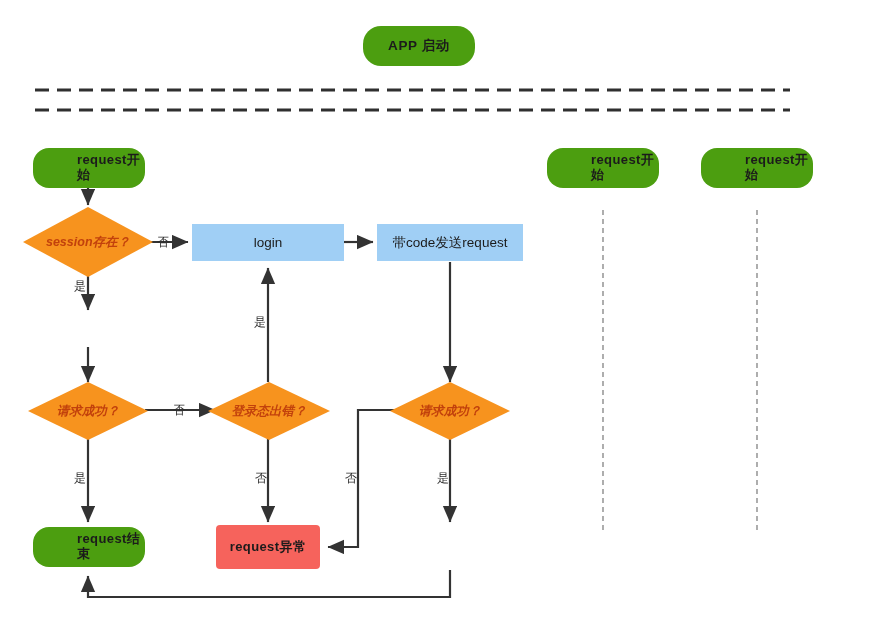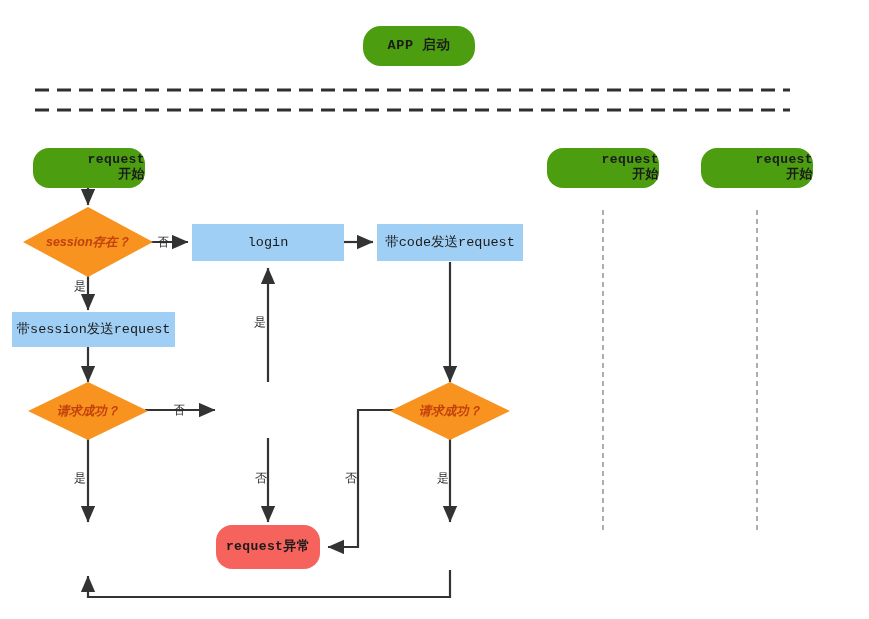--- a/index.html
+++ b/index.html
@@ -23,35 +23,34 @@
     top: 0;
     width: 869px;
     height: 619px;
   }
   .node {
     position: absolute;
     box-sizing: border-box;
     display: flex;
     align-items: center;
     justify-content: center;
-    text-align: right;
+    text-align: left;
     line-height: 1.15;
-    font-family: Liberation Mono, monospace;
   }
   .terminator {
     border-radius: 16px;
     background: #4C9E10;
     color: #1b1b1b;
     font-weight: bold;
     font-size: 13px;
     letter-spacing: 0.4px;
     padding-left: 44px;
   }
   .terminator-error {
-    border-radius: 16px;
+    border-radius: 4px;
     background: #F6635C;
     color: #1b1b1b;
     font-weight: bold;
     font-size: 13px;
     letter-spacing: 0.4px;
   }
   .process {
     background: #A0CFF5;
     color: #1b1b1b;
     font-size: 13.5px;
@@ -156,43 +155,47 @@
 
   <div class="node terminator" style="left:701px; top:148px; width:112px; height:40px;">
     <span>request开始</span>
   </div>
 
   <div class="decision-wrap" style="left:23px; top:207px; width:130px; height:70px;">
     <div class="decision-shape"></div>
     <span class="decision-label">session存在？</span>
   </div>
 
-  <div class="node process" style="left:12px; top:312px; width:163px; height:35px;">
-    <span>带session发送request</span>
-  </div>
 
   <div class="node process" style="left:377px; top:224px; width:146px; height:37px;">
     <span>带code发送request</span>
   </div>
 
   <div class="node process" style="left:192px; top:224px; width:152px; height:37px;">
     <span>login</span>
   </div>
 
   <div class="decision-wrap" style="left:28px; top:382px; width:120px; height:58px;">
     <div class="decision-shape"></div>
     <span class="decision-label">请求成功？</span>
   </div>
 
+  <div class="decision-wrap" style="left:208px; top:382px; width:122px; height:58px;">
+    <div class="decision-shape"></div>
+    <span class="decision-label">登录态出错？</span>
+  </div>
 
   <div class="decision-wrap" style="left:390px; top:382px; width:120px; height:58px;">
     <div class="decision-shape"></div>
     <span class="decision-label">请求成功？</span>
   </div>
 
+  <div class="node terminator" style="left:33px; top:527px; width:112px; height:40px;">
+    <span>request结束</span>
+  </div>
 
   <div class="node terminator-error" style="left:216px; top:525px; width:104px; height:44px;">
     <span>request异常</span>
   </div>
 
 
   <span class="edge-label" style="left:157px; top:234px;">否</span>
 
   <span class="edge-label" style="left:74px; top:278px;">是</span>
 

